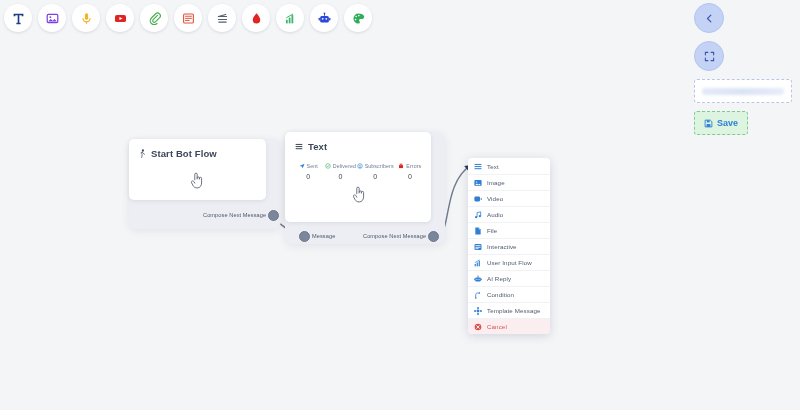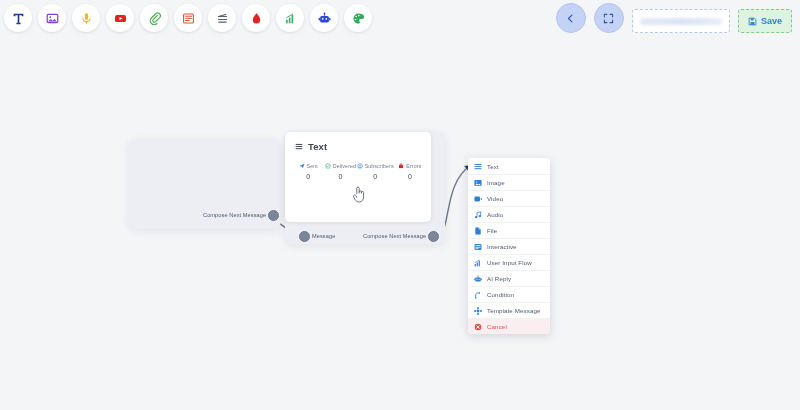--- a/index.html
+++ b/index.html
@@ -45,22 +45,23 @@
     cursor: pointer;
     flex: none;
   }
   .tool-btn svg { display: block; }
 
   .header-right {
     position: absolute;
     top: 3px;
     right: 8px;
     display: flex;
-    align-items: flex-end;
+    align-items: flex-start;
     gap: 8px;
+    flex-direction: column;
   }
   .round-btn {
     width: 28px;
     height: 28px;
     border-radius: 50%;
     background: #c3d2f5;
     display: flex;
     align-items: center;
     justify-content: center;
     cursor: pointer;
@@ -382,20 +383,34 @@
 
     <path d="M272 175 C 284 180, 288 190, 303 192" fill="none" stroke="#6f7b8d" stroke-width="1.4"></path>
     <path d="M303 192 l -6.4 -4.2 l 1 5.4 z" fill="#1e3a5f"></path>
 
     <path d="M437 192 C 452 190, 442 140, 471 121" fill="none" stroke="#6f7b8d" stroke-width="1.4"></path>
     <path d="M471 121 l -6.8 1 l 3.6 4.2 z" fill="#1e3a5f"></path>
   </svg>
 
   <div class="node" id="start-node">
     <div class="node-shadow"></div>
+    <div class="node-card">
+      <div class="node-title">
+        <svg width="7" height="9" viewBox="0 0 10 14">
+          <circle cx="5.6" cy="2" r="1.7" fill="#3c4657"></circle>
+          <path d="M5.6 4.2L3.2 7.4l1.4 1.6-1 4.2M5.6 6.4l2.6 1.8M3 5.4l2.6-1" stroke="#3c4657" stroke-width="1.1" fill="none" stroke-linecap="round"></path>
+        </svg>
+        <span>Start Bot Flow</span>
+      </div>
+      <div class="cursor-wrap">
+        <svg class="cursor-glyph" width="16" height="19" viewBox="0 0 20 24">
+          <path d="M7.2 11V4.2a1.5 1.5 0 1 1 3 0V10m0-1.2a1.4 1.4 0 1 1 2.8 0v1.4m0-.8a1.4 1.4 0 1 1 2.8 0V15c0 3.4-2 6.4-5.4 6.4-2.8 0-4.4-1.2-5.4-3L3.2 15c-.5-1-.2-2 .7-2.4.8-.4 1.7 0 2.1.8l1.2 2" fill="#ffffff" stroke="#555f6e" stroke-width="1.1" stroke-linejoin="round" stroke-linecap="round"></path>
+        </svg>
+      </div>
+    </div>
     <span class="port-label" style="left: 74px; top: 73px;">Compose Next Message</span>
     <div class="port" style="left: 139px; top: 71px;"></div>
   </div>
 
   <div class="node" id="text-node">
     <div class="node-shadow"></div>
     <div class="node-card">
       <div class="node-title">
         <svg width="8" height="8" viewBox="0 0 12 12">
           <rect x="1" y="1.4" width="10" height="1.5" fill="#3c4657"></rect>

